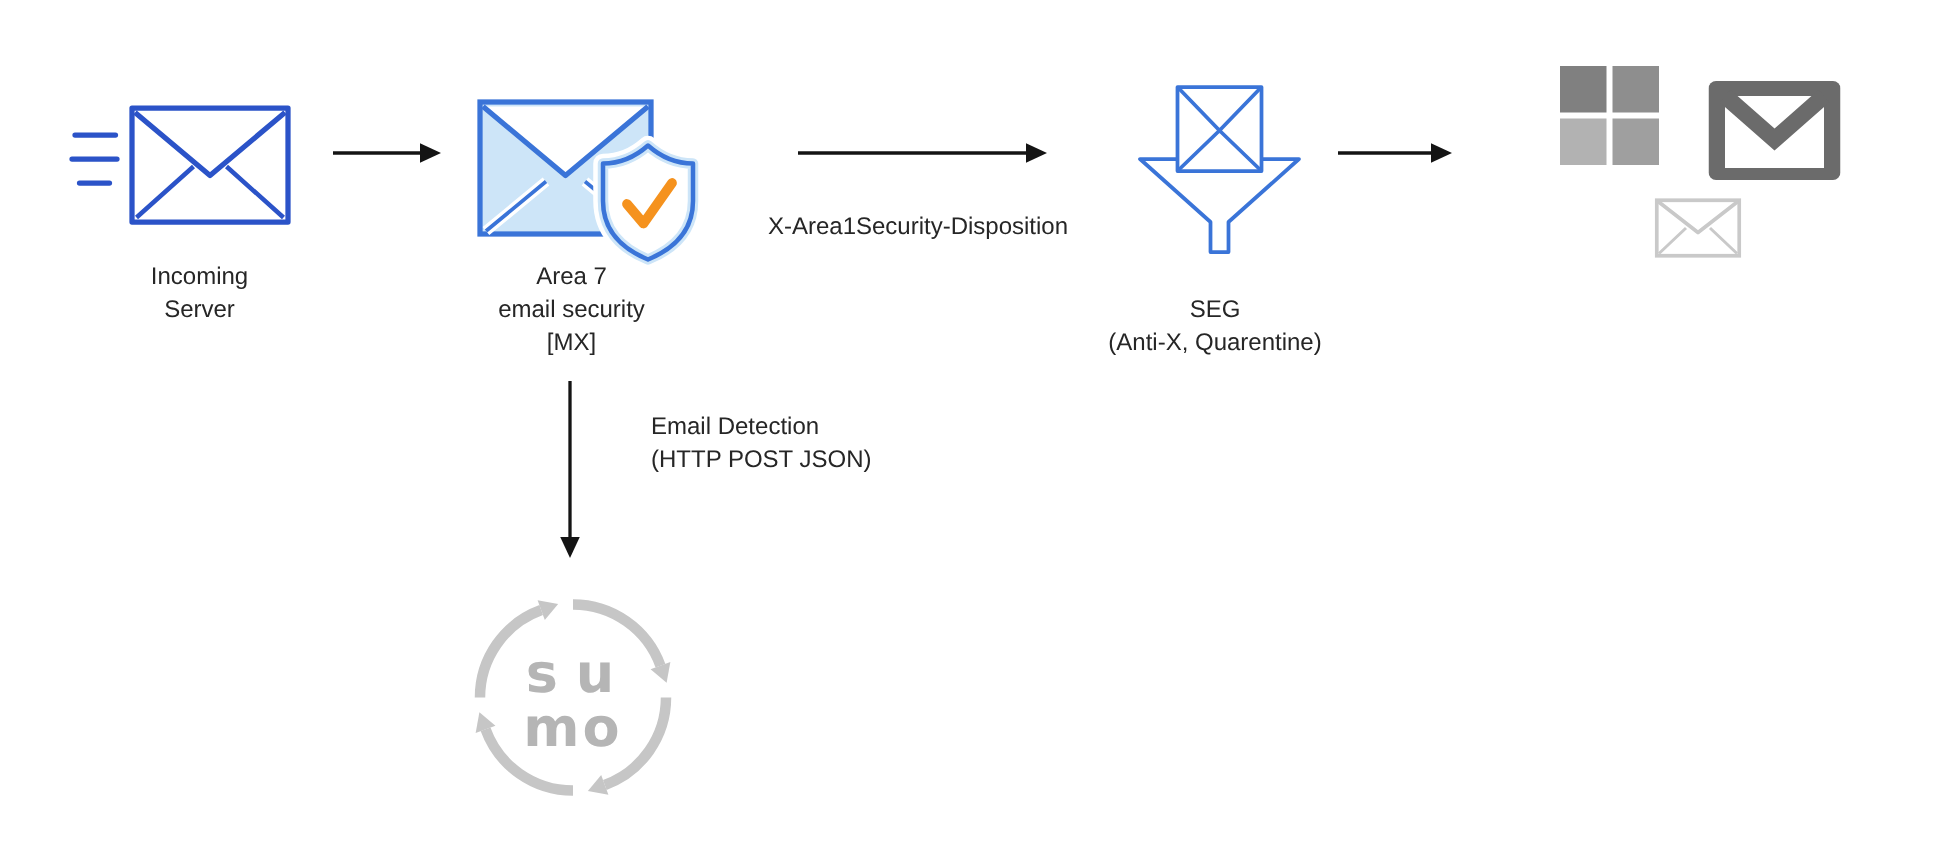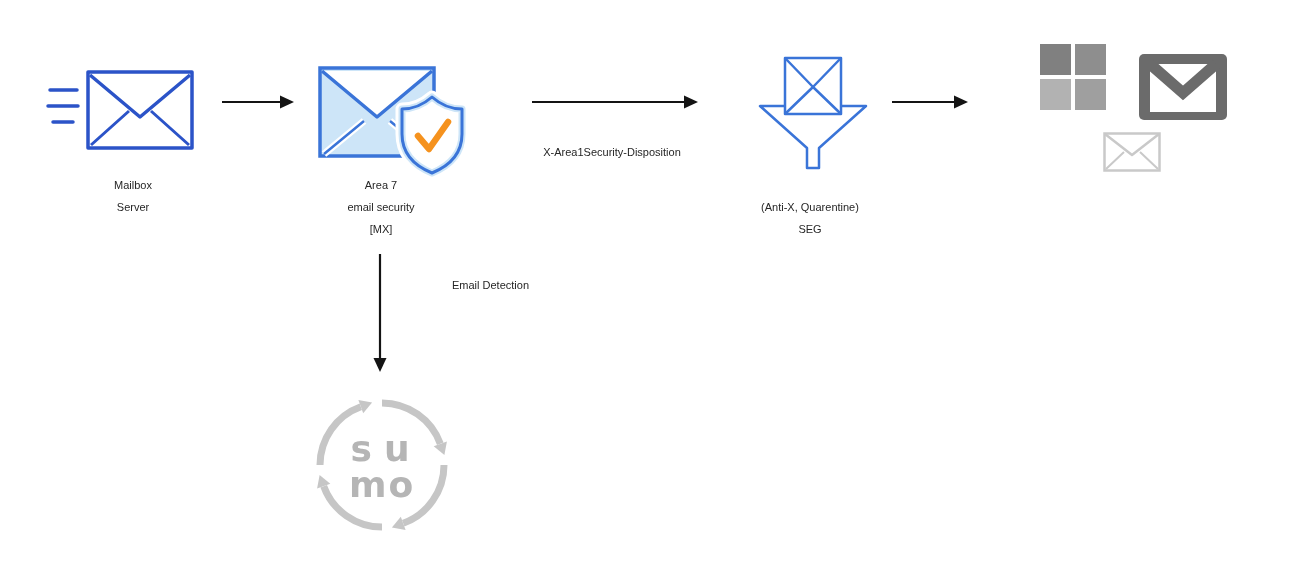--- a/index.html
+++ b/index.html
@@ -5,21 +5,21 @@
   * { margin: 0; padding: 0; box-sizing: border-box; }
   :root {
     --primary-blue:#2b53c8; --icon-blue:#3a74d8; --light-blue:#cde5f8;
     --check-orange:#f5921e; --arrow-black:#141414; --text-dark:#262626;
     --ms-gray-1:#808080; --ms-gray-2:#8e8e8e; --ms-gray-3:#b2b2b2; --ms-gray-4:#9f9f9f;
     --gmail-gray:#6b6b6b; --sumo-gray:#c6c6c6; --sumo-text:#b5b5b5; --env-gray:#c9c9c9;
   }
   html, body { background:#ffffff; font-family:"Liberation Sans", sans-serif; }
   .canvas { position:relative; width:1291px; height:574px; background:#ffffff; overflow:hidden; }
   .abs { position:absolute; }
-  .label { position:absolute; font-size:11px; line-height:22px; color:var(--text-dark); white-space:nowrap; }
+  .label { position:absolute; font-size:16px; line-height:22px; color:var(--text-dark); white-space:nowrap; }
   .center { transform:translateX(-50%); text-align:center; }
   .sumo-text   { font-family:"DejaVu Sans", sans-serif; font-weight:600; font-size:36px; fill:var(--sumo-text); letter-spacing:12px; }
   .sumo-text-b { font-family:"DejaVu Sans", sans-serif; font-weight:600; font-size:36px; fill:var(--sumo-text); letter-spacing:2px; }
 </style>
 </head>
 <body>
 
 <div class="canvas">
 
   <svg class="abs" style="left:46px; top:70px" width="150" height="80" viewBox="0 0 150 80">
@@ -28,21 +28,21 @@
       <line x1="2" y1="36" x2="32" y2="36"></line>
       <line x1="7" y1="52" x2="27" y2="52"></line>
     </g>
     <g fill="none" stroke="var(--primary-blue)" stroke-width="3.5" stroke-linejoin="round">
       <rect x="42" y="2" width="104" height="76" fill="#ffffff"></rect>
       <path d="M44,5 L94,47 L144,5"></path>
       <path d="M45,75 L83,41 M143,75 L105,41" stroke-width="3"></path>
     </g>
   </svg>
   <div class="label center" style="left:133px; top:174px">
-    <div>Mailbox</div>
+    <div>Incoming</div>
     <div>Server</div>
   </div>
 
   <svg class="abs" style="left:222px; top:93px" width="72" height="18" viewBox="0 0 72 18">
     <line x1="0" y1="9" x2="59" y2="9" stroke="var(--arrow-black)" stroke-width="2.2"></line>
     <polygon points="72,9 58,2.5 58,15.5" fill="var(--arrow-black)"></polygon>
   </svg>
 
   <svg class="abs" style="left:318px; top:64px" width="150" height="120" viewBox="0 0 150 120">
     <g>
@@ -71,22 +71,22 @@
   <div class="label center" style="left:612px; top:141px">X-Area1Security-Disposition</div>
 
   <svg class="abs" style="left:758px; top:56px" width="110" height="120" viewBox="0 0 110 120">
     <path d="M2,50 L108,50 L61,92 L61,112 L49,112 L49,92 Z" fill="#ffffff" stroke="var(--icon-blue)" stroke-width="2.5" stroke-linejoin="round"></path>
     <g stroke="var(--icon-blue)" stroke-width="2.5" stroke-linejoin="round">
       <rect x="27" y="2" width="56" height="56" fill="#ffffff"></rect>
       <path d="M27,2 L55,31 L83,2 M27,58 L55,31 L83,58" fill="none"></path>
     </g>
   </svg>
   <div class="label center" style="left:810px; top:196px">
+    <div>SEG</div>
     <div>(Anti-X, Quarentine)</div>
-    <div>SEG</div>
   </div>
 
   <svg class="abs" style="left:892px; top:93px" width="76" height="18" viewBox="0 0 76 18">
     <line x1="0" y1="9" x2="63" y2="9" stroke="var(--arrow-black)" stroke-width="2.2"></line>
     <polygon points="76,9 62,2.5 62,15.5" fill="var(--arrow-black)"></polygon>
   </svg>
 
   <svg class="abs" style="left:1040px; top:44px" width="66" height="66" viewBox="0 0 66 66">
     <rect x="0" y="0" width="31" height="31" fill="var(--ms-gray-1)"></rect>
     <rect x="35" y="0" width="31" height="31" fill="var(--ms-gray-2)"></rect>
@@ -101,22 +101,23 @@
   <svg class="abs" style="left:1103px; top:132px" width="58" height="40" viewBox="0 0 58 40">
     <rect x="1.5" y="1.5" width="55" height="37" fill="#ffffff" stroke="var(--env-gray)" stroke-width="2.5"></rect>
     <path d="M2,2 L29,23 L56,2" fill="none" stroke="var(--env-gray)" stroke-width="2.5" stroke-linejoin="round"></path>
     <path d="M3,37 L21,20 M55,37 L37,20" fill="none" stroke="var(--env-gray)" stroke-width="2"></path>
   </svg>
 
   <svg class="abs" style="left:371px; top:254px" width="18" height="118" viewBox="0 0 18 118">
     <line x1="9" y1="0" x2="9" y2="105" stroke="var(--arrow-black)" stroke-width="2.2"></line>
     <polygon points="9,118 2.5,104 15.5,104" fill="var(--arrow-black)"></polygon>
   </svg>
-  <div class="label" style="left:452px; top:274px">
+  <div class="label" style="left:434px; top:274px">
     <div>Email Detection</div>
+    <div>(HTTP POST JSON)</div>
   </div>
 
   <svg class="abs" style="left:307px; top:390px" width="150" height="150" viewBox="-75 -75 150 150">
     <defs>
       <g id="sl-arc">
         <path d="M 0,-62 A 62,62 0 0 1 58.3,-21.2" fill="none" stroke="var(--sumo-gray)" stroke-width="7"></path>
         <polygon points="62.4,-9.9 51.7,-18.8 64.9,-23.6" fill="var(--sumo-gray)"></polygon>
       </g>
     </defs>
     <use href="#sl-arc"></use>

